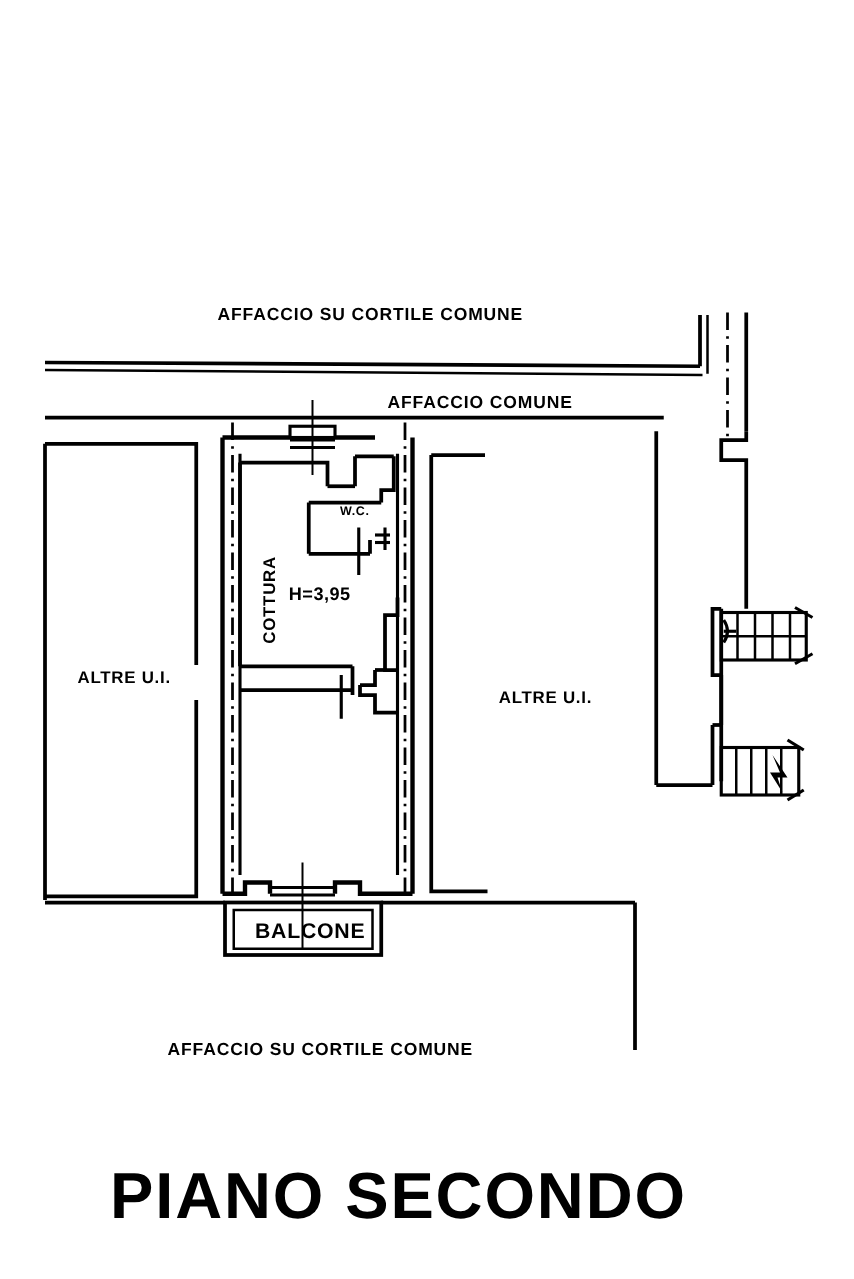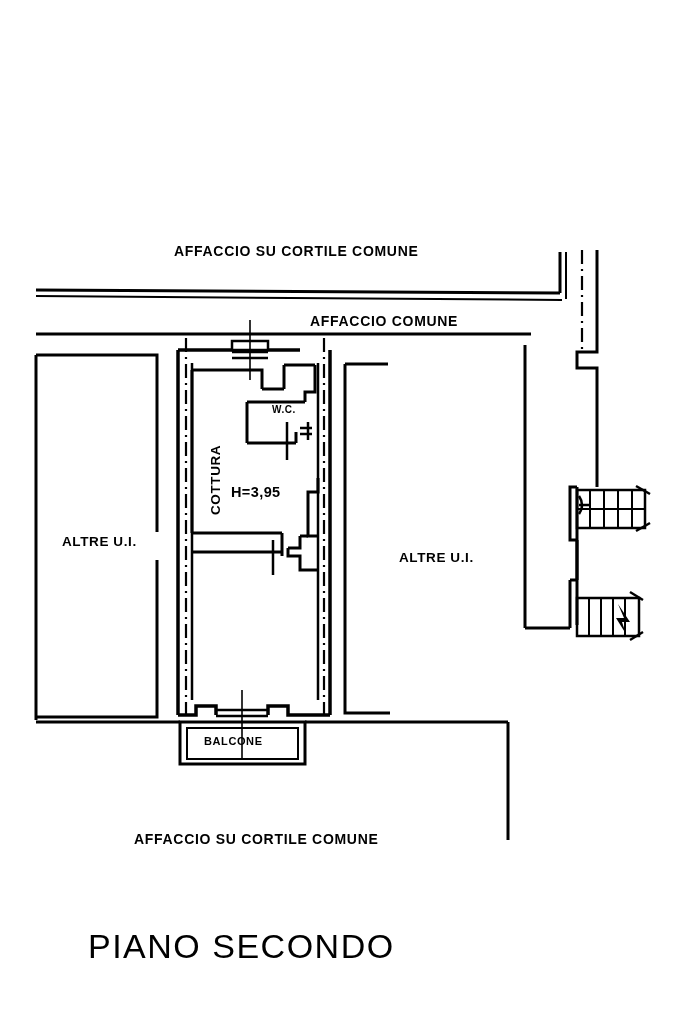--- a/index.html
+++ b/index.html
@@ -41,36 +41,36 @@
   .lbl-edge {
     font-size: 14px;
     font-weight: bold;
     letter-spacing: 0.7px;
   }
   .lbl-vert {
     transform-origin: 0 0;
     transform: rotate(-90deg);
   }
   .lbl-title {
-    font-size: 34px;
-    font-weight: normal;
+    font-size: 52px;
+    font-weight: bold;
     letter-spacing: 1.5px;
     font-stretch: condensed;
   }
   .lbl-h {
     font-size: 14.5px;
     font-weight: bold;
   }
   .lbl-wc {
     font-size: 10px;
     font-weight: bold;
     letter-spacing: 0.5px;
   }
   .lbl-balcone {
-    font-size: 11px;
+    font-size: 17px;
     font-weight: bold;
     letter-spacing: 0.6px;
   }
 </style>
 </head>
 <body>
 
 <div id="plan-root">
 
   <svg id="plan-svg" viewBox="0 0 683 1023">
@@ -229,21 +229,21 @@
   <div class="lbl lbl-edge" style="left:310px; top:313px;">AFFACCIO COMUNE</div>
 
   <div class="lbl lbl-room" style="left:62px; top:534px;">ALTRE U.I.</div>
 
   <div class="lbl lbl-room" style="left:399px; top:550px;">ALTRE U.I.</div>
 
   <div class="lbl lbl-room lbl-vert" style="left:208px; top:515px;">COTTURA</div>
 
   <div class="lbl lbl-wc" style="left:272px; top:404px;">W.C.</div>
 
-  <div class="lbl lbl-h" style="left:231px; top:484px;">H=3,95</div>
+  <div class="lbl lbl-h" style="left:231px; top:468px;">H=3,95</div>
 
   <div class="lbl lbl-balcone" style="left:204px; top:735px;">BALCONE</div>
 
   <div class="lbl lbl-edge" style="left:134px; top:831px;">AFFACCIO SU CORTILE COMUNE</div>
 
   <div class="lbl lbl-title" style="left:88px; top:927px;">PIANO SECONDO</div>
 
 </div>
 
 </body></html>

